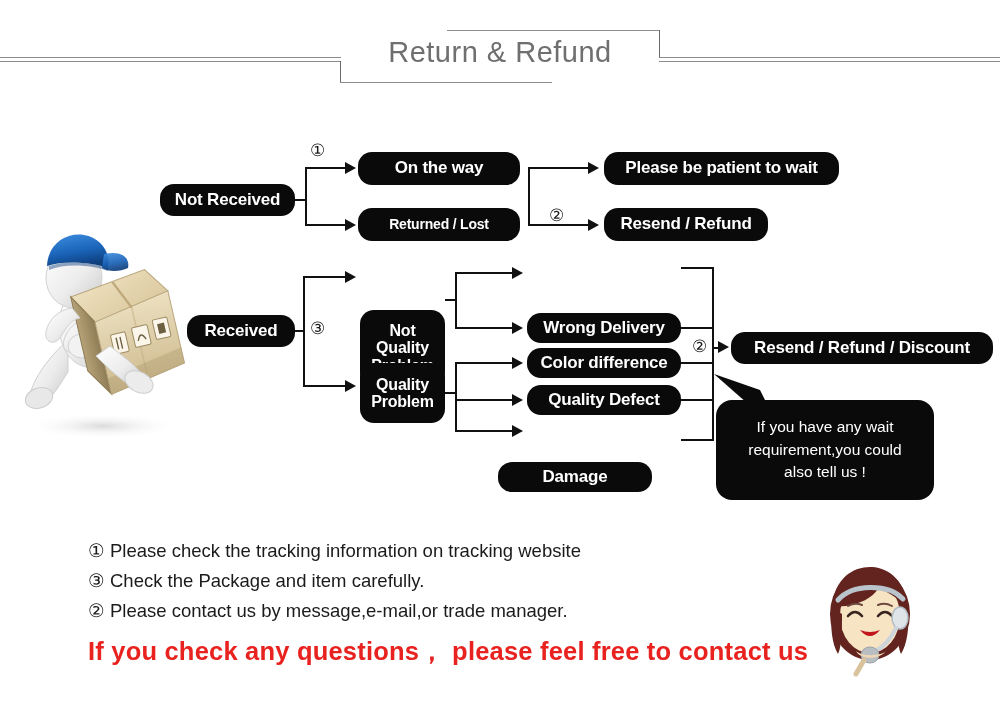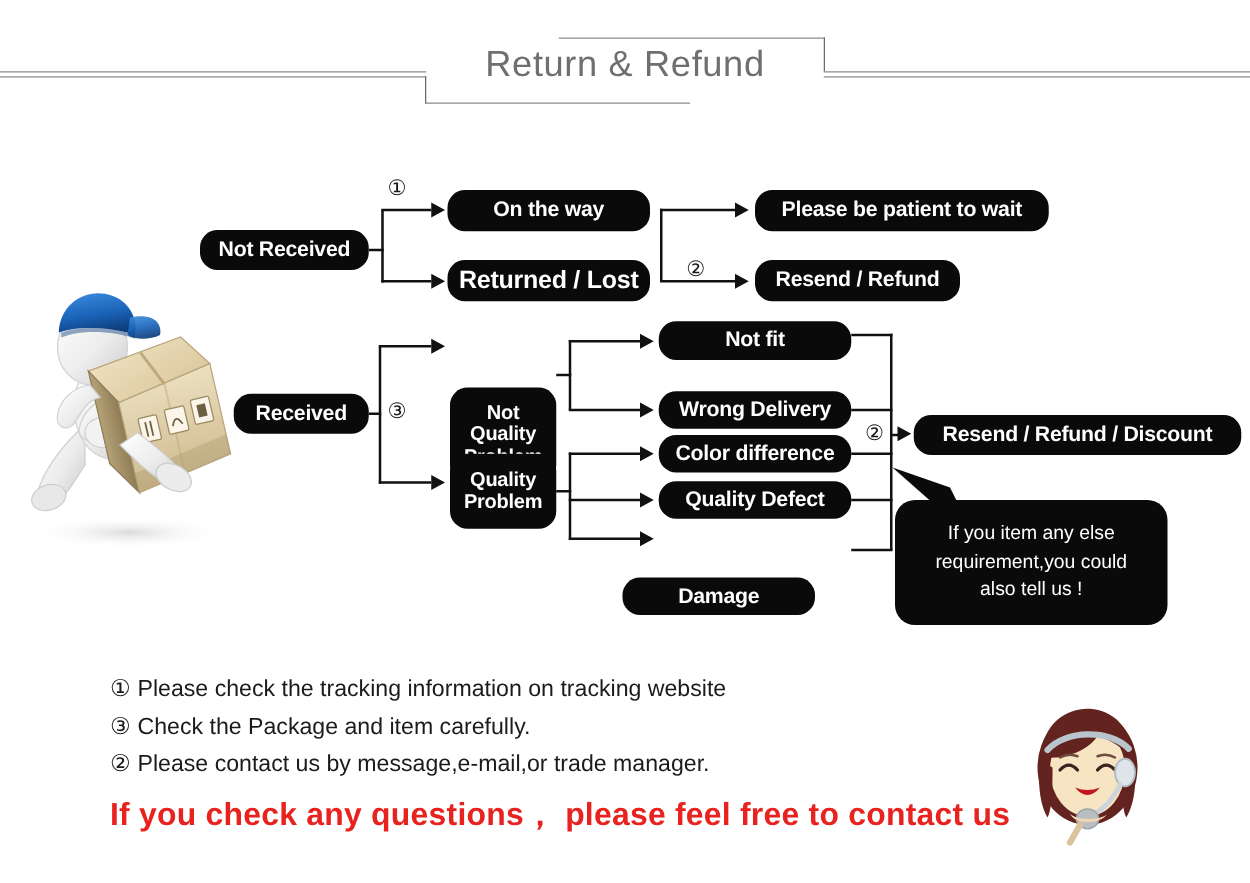--- a/index.html
+++ b/index.html
@@ -183,21 +183,21 @@
 
     <div class="ln lnh" style="left:295px;top:89px;width:12px;"></div>
     <div class="ln lnv" style="left:305px;top:58px;height:58px;"></div>
     <div class="ln lnh" style="left:305px;top:57px;width:40px;"></div>
     <div class="arrow" style="left:345px;top:52px;"></div>
     <div class="ln lnh" style="left:305px;top:114px;width:40px;"></div>
     <div class="arrow" style="left:345px;top:109px;"></div>
     <div class="circnum" style="left:310px;top:32px;">①</div>
 
     <div class="nbox" style="left:358px;top:42px;width:162px;height:33px;font-size:17px;">On the way</div>
-    <div class="nbox" style="left:358px;top:98px;width:162px;height:33px;font-size:20px;">Returned / Lost</div>
+    <div class="nbox" style="left:358px;top:98px;width:162px;height:33px;font-size:14px;">Returned / Lost</div>
 
     <div class="ln lnv" style="left:528px;top:57px;height:58px;"></div>
     <div class="ln lnh" style="left:528px;top:57px;width:60px;"></div>
     <div class="arrow" style="left:588px;top:52px;"></div>
     <div class="ln lnh" style="left:528px;top:114px;width:60px;"></div>
     <div class="arrow" style="left:588px;top:109px;"></div>
     <div class="circnum" style="left:549px;top:97px;">②</div>
 
     <div class="nbox" style="left:604px;top:42px;width:235px;height:33px;font-size:17px;">Please be patient to wait</div>
     <div class="nbox" style="left:604px;top:98px;width:164px;height:33px;font-size:17px;">Resend / Refund</div>
@@ -232,21 +232,20 @@
 
     <div class="ln lnh" style="left:445px;top:282px;width:12px;"></div>
     <div class="ln lnv" style="left:455px;top:252px;height:70px;"></div>
     <div class="ln lnh" style="left:455px;top:252px;width:57px;"></div>
     <div class="arrow" style="left:512px;top:247px;"></div>
     <div class="ln lnh" style="left:455px;top:289px;width:57px;"></div>
     <div class="arrow" style="left:512px;top:284px;"></div>
     <div class="ln lnh" style="left:455px;top:320px;width:57px;"></div>
     <div class="arrow" style="left:512px;top:315px;"></div>
 
-    <div class="nbox" style="left:527px;top:147px;width:154px;height:31px;font-size:17px;">Not fit</div>
     <div class="nbox" style="left:527px;top:203px;width:154px;height:30px;font-size:17px;">Wrong Delivery</div>
     <div class="nbox" style="left:527px;top:238px;width:154px;height:30px;font-size:17px;">Color difference</div>
     <div class="nbox" style="left:527px;top:275px;width:154px;height:30px;font-size:17px;">Quality Defect</div>
     <div class="nbox" style="left:498px;top:315px;width:154px;height:30px;font-size:17px;margin-top:37px;">Damage</div>
 
     <div class="ln lnh" style="left:681px;top:157px;width:33px;"></div>
     <div class="ln lnh" style="left:681px;top:217px;width:33px;"></div>
     <div class="ln lnh" style="left:681px;top:252px;width:33px;"></div>
     <div class="ln lnh" style="left:681px;top:289px;width:33px;"></div>
     <div class="ln lnh" style="left:681px;top:329px;width:33px;"></div>
@@ -256,21 +255,21 @@
     <div class="circnum" style="left:692px;top:228px;">②</div>
 
     <div class="nbox" style="left:731px;top:222px;width:262px;height:32px;font-size:17px;">Resend / Refund / Discount</div>
 
     <div class="bubble-tail" style="left:710px;top:258px;">
       <svg width="90" height="70" viewBox="0 0 90 70" xmlns="http://www.w3.org/2000/svg">
         <polygon points="4,6 72,66 50,22" fill="#0a0a0a"></polygon>
       </svg>
     </div>
     <div class="bubble" style="left:716px;top:290px;width:218px;height:100px;flex-direction:column;">
-      <span>If you item any else</span>
+      <span>If you have any wait</span>
       <span>requirement,you could</span>
       <span>also tell us !</span>
     </div>
   </div>
 
   <div class="notes">
     <div class="note">
       <span class="num">①</span><span>Please check the tracking information on tracking website</span>
     </div>
     <div class="note">

